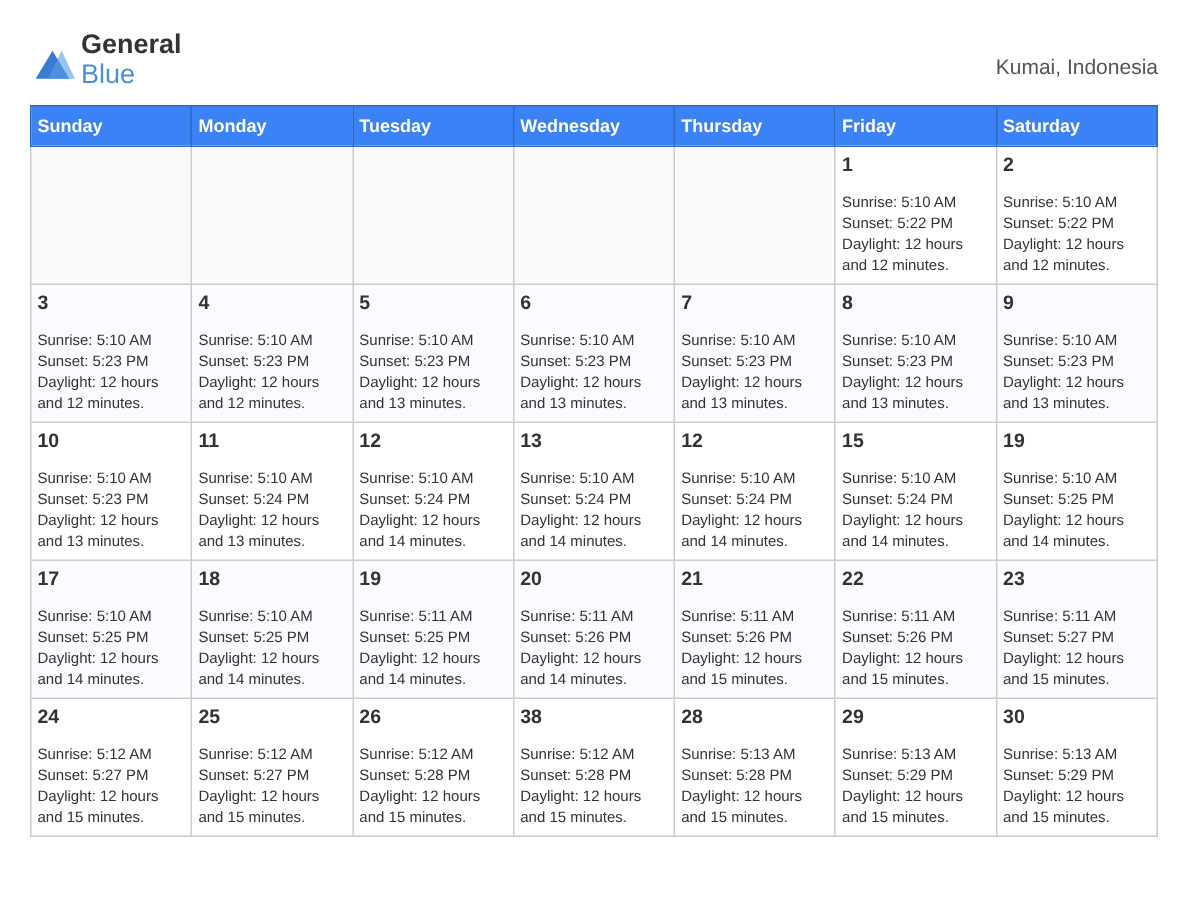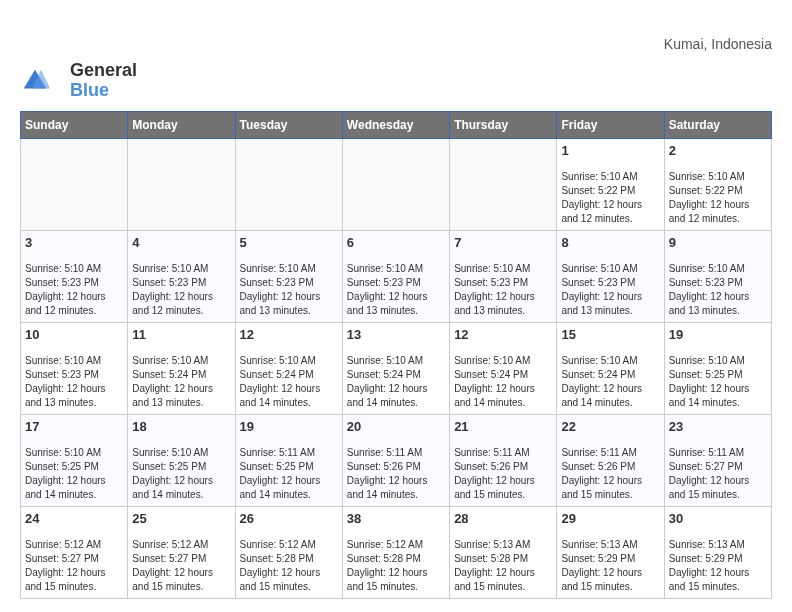--- a/index.html
+++ b/index.html
@@ -11,37 +11,36 @@
       padding: 20px;
     }
     .header {
       display: flex;
       justify-content: space-between;
       align-items: flex-start;
       margin-bottom: 10px;
     }
     .logo {
       display: flex;
-      align-items: center;
-      gap: 20px;
-      margin-top: 41px;
+      align-items: flex-end;
+      gap: 4px;
     }
     .logo-text {
       display: flex;
       flex-direction: column;
       line-height: 1.1;
     }
     .logo-general {
       font-size: 18px;
       font-weight: bold;
       color: #333;
     }
     .logo-blue {
       font-size: 18px;
-      font-weight: bold;
+      font-weight: normal;
       color: #4a90d9;
     }
     .logo-icon {
       width: 30px;
       height: 30px;
     }
     .title-block {
       text-align: right;
     }
     .month-title {
@@ -53,21 +52,21 @@
       font-size: 14px;
       color: #555;
       margin-top: 16px;
     }
     table {
       width: 100%;
       border-collapse: collapse;
       table-layout: fixed;
     }
     th {
-      background-color: #737373;
+      background-color: #3b82f6;
       color: #fff;
       font-size: 12px;
       padding: 6px 4px;
       text-align: left;
       border: 1px solid #2a6bc0;
     }
     td {
       border: 1px solid #ccc;
       vertical-align: top;
       padding: 4px;

